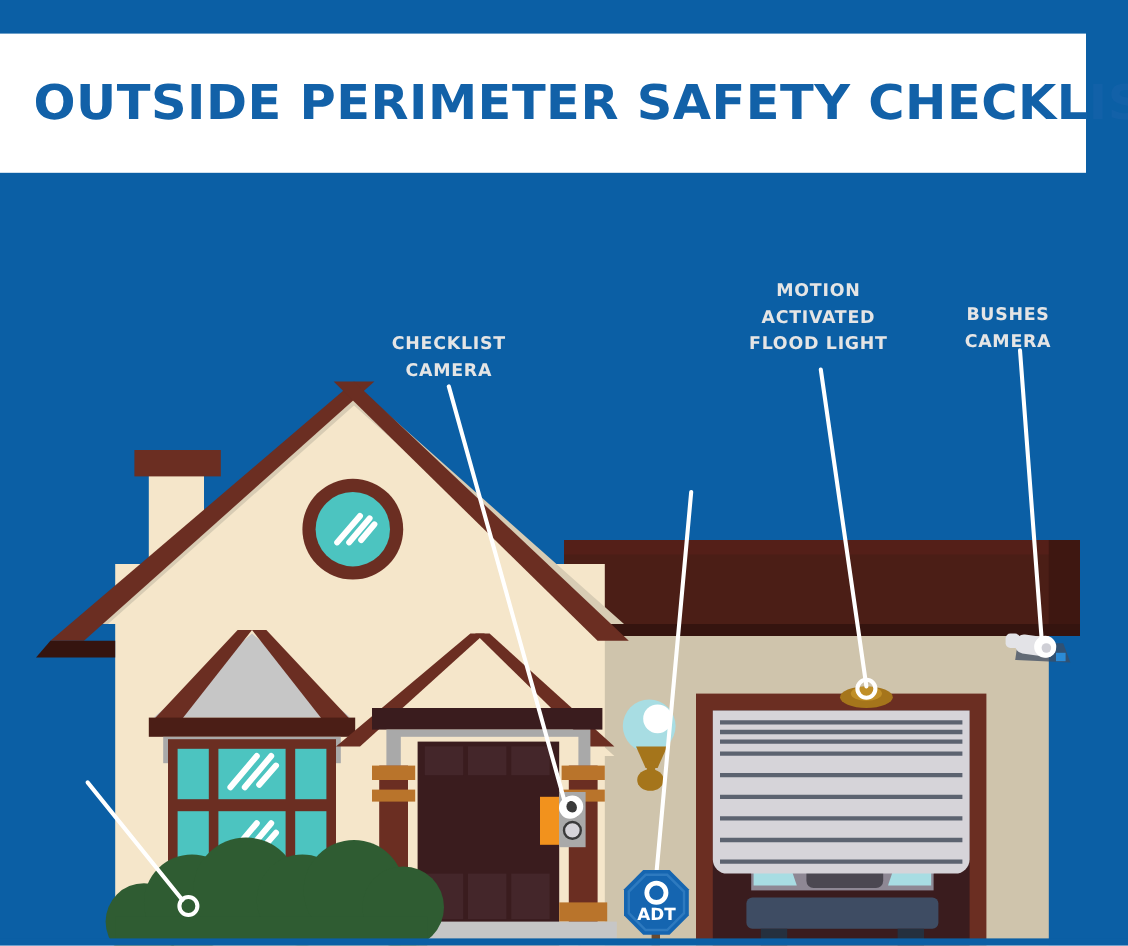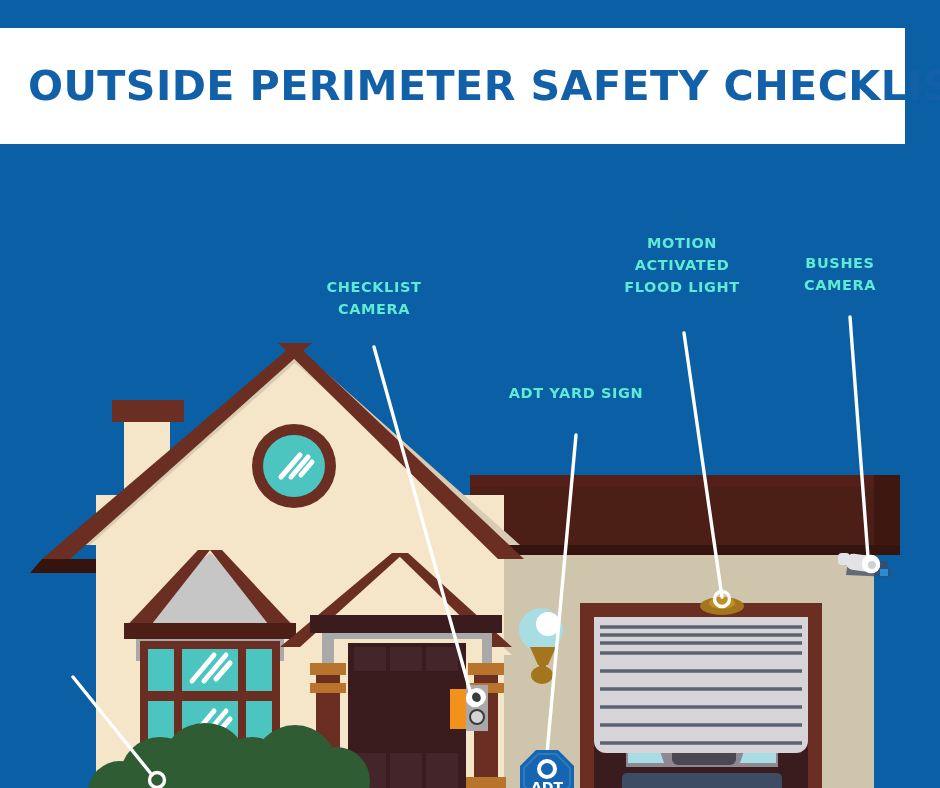--- a/index.html
+++ b/index.html
@@ -38,28 +38,27 @@
     transform: scaleX(1.03);
     transform-origin: left center;
   }
   
   .scene {
     position: absolute;
     left: 0;
     top: 0;
     width: 940px;
     height: 636px;
-    margin-top: 25px;
   }
   .scene svg { display: block; }
 
   
   .label {
     position: absolute;
-    color: #5eead4;
+    color: #e5e5e5;
     font-family: "DejaVu Sans", sans-serif;
     font-weight: bold;
     font-size: 14.5px;
     line-height: 22px;
     letter-spacing: 0.6px;
     text-align: center;
     white-space: pre-line;
   }
   #label-doorbell   { left: 296px; top: 276px; width: 156px; }
   #label-adtsign    { left: 496px; top: 382px; width: 160px; }
@@ -262,20 +261,19 @@
       <rect x="0" y="782" width="940" height="6" fill="#0B5FA5"></rect>
     </svg>
   </div>
 
   <div class="title-banner">
     <div class="title-text">OUTSIDE PERIMETER SAFETY CHECKLIST</div>
   </div>
 
   <div class="label" id="label-doorbell">CHECKLIST
 CAMERA</div>
-  <div class="label" id="label-adtsign">ADT YARD SIGN</div>
   <div class="label" id="label-floodlight">MOTION
 ACTIVATED
 FLOOD LIGHT</div>
   <div class="label" id="label-outdoorcam">BUSHES
 CAMERA</div>
 
 </div>
 
 </body></html>

